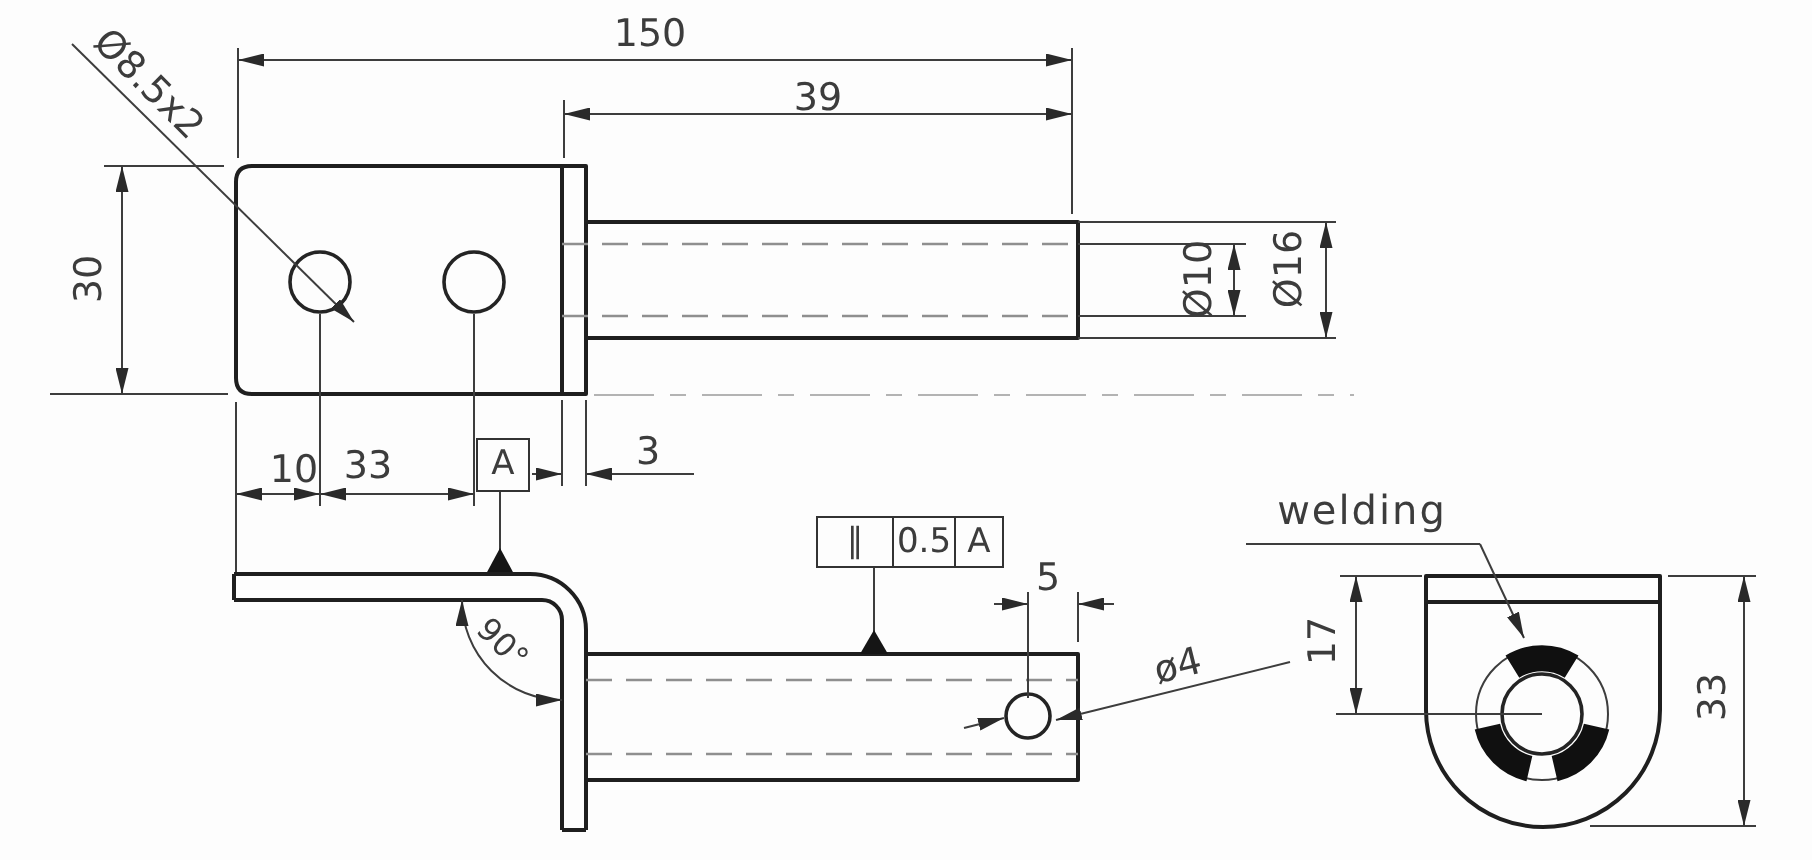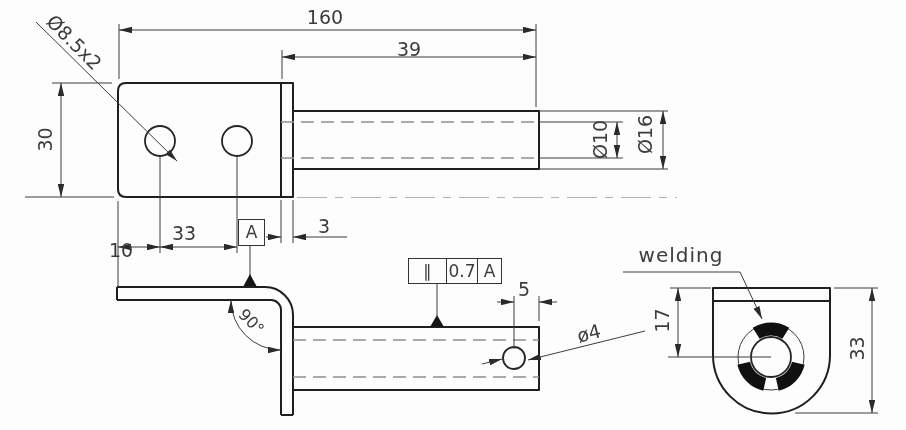--- a/index.html
+++ b/index.html
@@ -130,35 +130,35 @@
 
       <line class="t" x1="834" y1="288" x2="878" y2="288"></line>
       <line class="t" x1="795" y1="413" x2="878" y2="413"></line>
       <line class="t" x1="872" y1="288" x2="872" y2="413" marker-start="url(#ar)" marker-end="url(#ar)"></line>
 
       <line class="t" x1="623" y1="272" x2="740" y2="272"></line>
       <line class="t" x1="740" y1="272" x2="762" y2="319" marker-end="url(#ar)"></line>
     </g>
   </svg>
 
-  <div class="lbl" style="left:303px;top:8px;width:44px;">160</div>
+  <div class="lbl" style="left:303px;top:8px;width:44px;">150</div>
   <div class="lbl" style="left:391px;top:40px;width:36px;">39</div>
   <div class="lbl r90" style="left:25px;top:130px;width:40px;">30</div>
   <div class="lbl r45" style="left:24px;top:33px;width:100px;">Ø8.5x2</div>
-  <div class="lbl" style="left:106px;top:226px;width:30px;margin-top:15px;">10</div>
+  <div class="lbl" style="left:132px;top:226px;width:30px;">10</div>
   <div class="lbl" style="left:169px;top:224px;width:30px;">33</div>
   <div class="lbl" style="left:314px;top:217px;width:20px;">3</div>
   <div class="lbl r90" style="left:575px;top:130px;width:50px;">Ø10</div>
   <div class="lbl r90" style="left:620px;top:125px;width:50px;">Ø16</div>
 
   <div class="datumbox" style="left:238px;top:219px;">A</div>
 
   <div class="fcf" style="left:408px;top:258px;">
     <span style="width:37px;">∥</span>
-    <span style="width:30px;">0.7</span>
+    <span style="width:30px;">0.5</span>
     <span style="width:23px;">A</span>
   </div>
 
   <div class="lbl r45" style="left:229px;top:314px;width:44px;font-size:16px;">90°</div>
   <div class="lbl" style="left:514px;top:280px;width:20px;">5</div>
   <div class="lbl rneg" style="left:569px;top:324px;width:40px;">ø4</div>
 
   <div class="lbl welding" style="left:631px;top:245px;width:100px;text-align:center;">welding</div>
   <div class="lbl r90" style="left:642px;top:311px;width:40px;">17</div>
   <div class="lbl r90" style="left:837px;top:339px;width:40px;">33</div>

